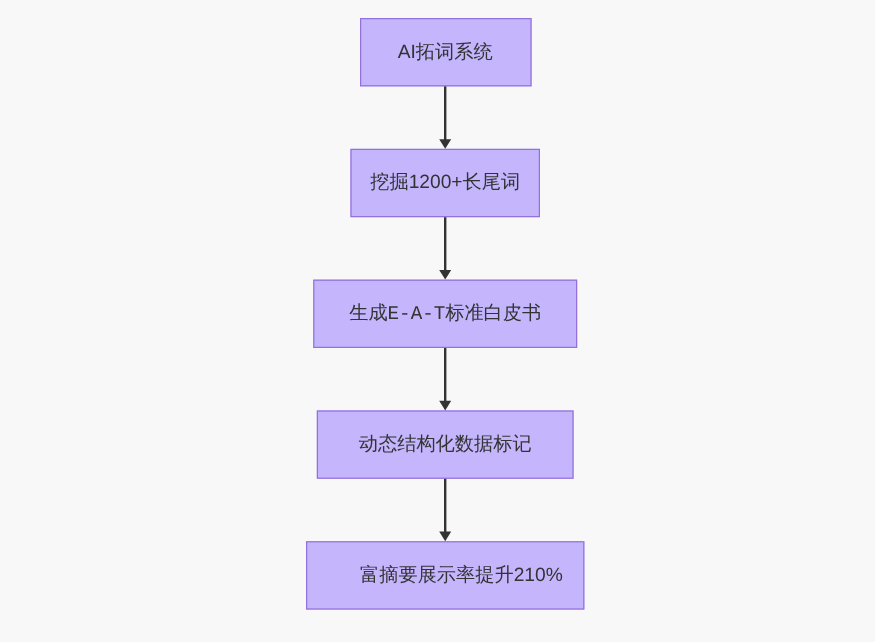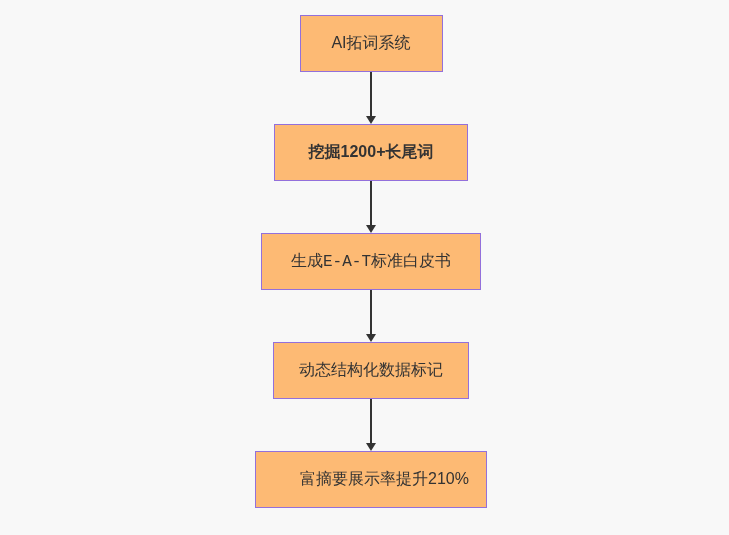--- a/index.html
+++ b/index.html
@@ -19,31 +19,31 @@
     display: flex;
     flex-direction: column;
     align-items: center;
   }
   .node {
     box-sizing: border-box;
     height: 57px;
     display: flex;
     align-items: center;
     justify-content: center;
-    background: #fdba74;
+    background: #c4b5fd;
     border: 1px solid #9370DB;
     color: #333333;
     font-size: 16px;
     text-align: center;
     white-space: nowrap;
   }
   .node.n1 { width: 143px; }
-  .node.n2 { width: 194px; font-weight: bold; }
+  .node.n2 { width: 158px; }
   .node.n3 { width: 220px; font-family: Liberation Mono, monospace; }
-  .node.n4 { width: 196px; }
+  .node.n4 { width: 214px; }
   .node.n5 { width: 232px; padding-left: 27px; }
   .edge {
     position: relative;
     width: 14px;
     height: 52px;
   }
   .edge .line {
     position: absolute;
     left: 50%;
     transform: translateX(-50%);

